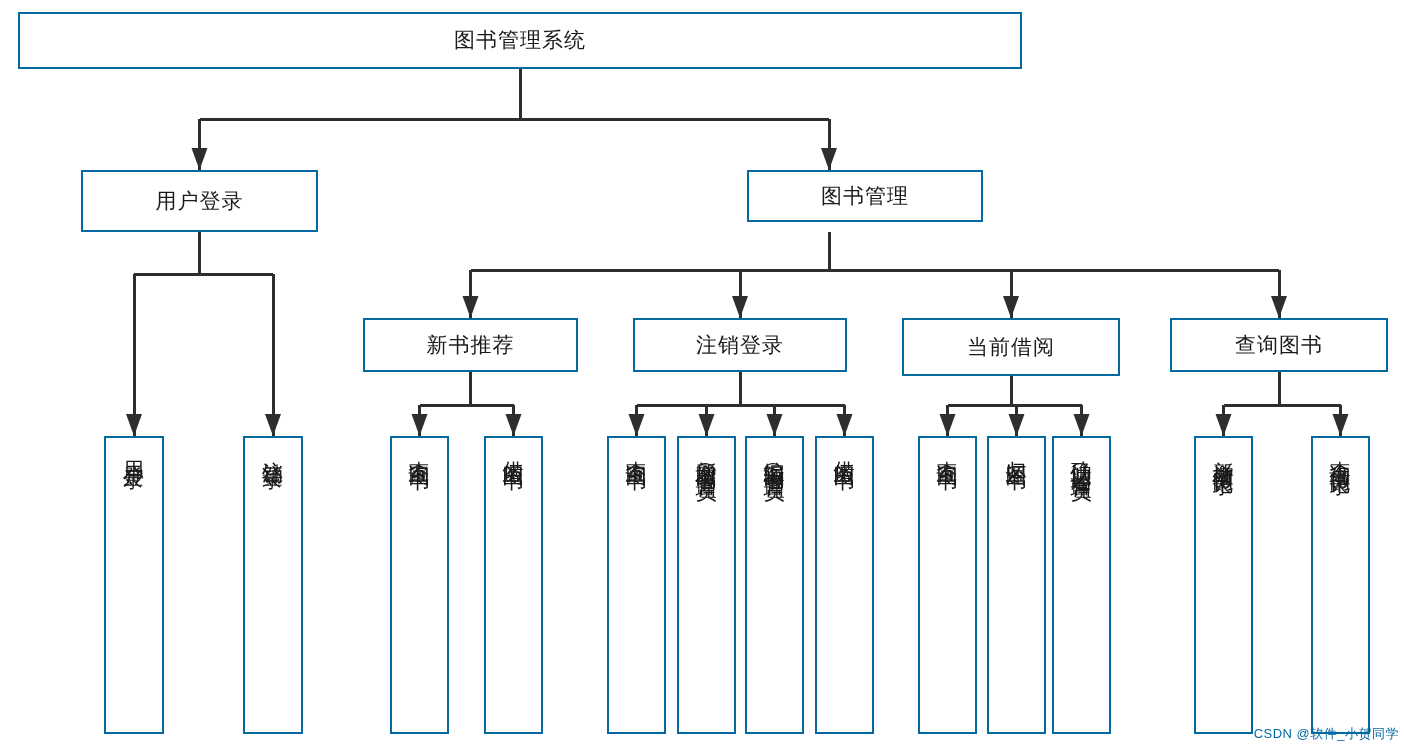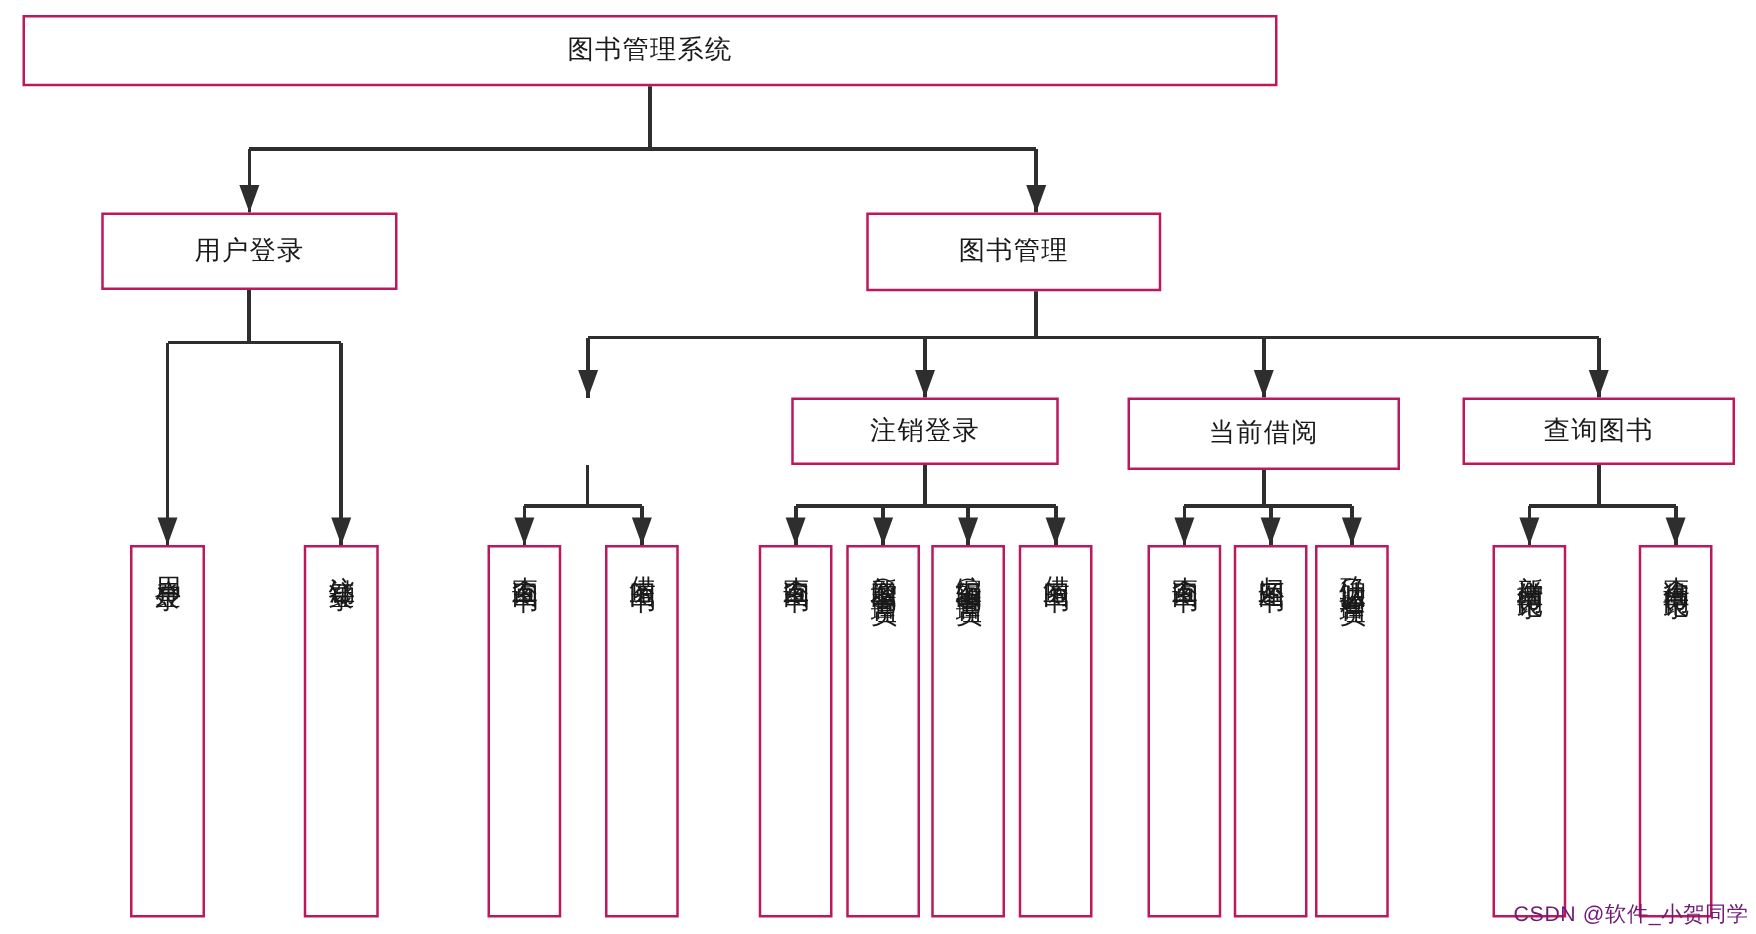--- a/index.html
+++ b/index.html
@@ -21,21 +21,21 @@
     position: absolute;
     left: 0;
     top: 0;
     width: 1405px;
     height: 747px;
   }
   .node {
     position: absolute;
     box-sizing: border-box;
     background: #ffffff;
-    border: 2px solid #be185d;
+    border: 2px solid #0369a1;
     display: flex;
     align-items: center;
     justify-content: center;
     color: #1a1a1a;
   }
   .node .lbl {
     display: block;
     text-align: center;
     line-height: 1.18;
   }
@@ -57,22 +57,22 @@
     text-orientation: upright;
     font-size: 21px;
     letter-spacing: 3px;
     line-height: 1.0;
     margin: 0 auto;
   }
   .watermark {
     position: absolute;
     right: 6px;
     bottom: 4px;
-    font-size: 17px;
-    color: #701a75;
+    font-size: 13px;
+    color: #0369a1;
     letter-spacing: 0.5px;
     white-space: nowrap;
     pointer-events: none;
   }
 </style>
 </head>
 <body>
 
 <div id="canvas">
 
@@ -131,24 +131,27 @@
       <polygon points="1332.5,414 1348.5,414 1340.5,436" fill="#2e2e2e"></polygon>
     </svg>
 
   <div class="node node-h node-root" style="left:18px; top:12px; width:1004px; height:57px;">
     <span class="lbl">图书管理系统</span>
   </div>
 
   <div class="node node-h" style="left:81px; top:170px; width:237px; height:62px;">
     <span class="lbl">用户登录</span>
   </div>
-  <div class="node node-h" style="left:693px; top:170px; width:236px; height:63px;">
+  <div class="node node-h" style="left:747px; top:170px; width:236px; height:52px;">
     <span class="lbl">图书管理</span>
   </div>
 
+  <div class="node node-h" style="left:363px; top:318px; width:215px; height:54px;">
+    <span class="lbl">新书推荐</span>
+  </div>
   <div class="node node-h" style="left:633px; top:318px; width:214px; height:54px;">
     <span class="lbl">注销登录</span>
   </div>
   <div class="node node-h" style="left:902px; top:318px; width:218px; height:58px;">
     <span class="lbl">当前借阅</span>
   </div>
   <div class="node node-h" style="left:1170px; top:318px; width:218px; height:54px;">
     <span class="lbl">查询图书</span>
   </div>
 

